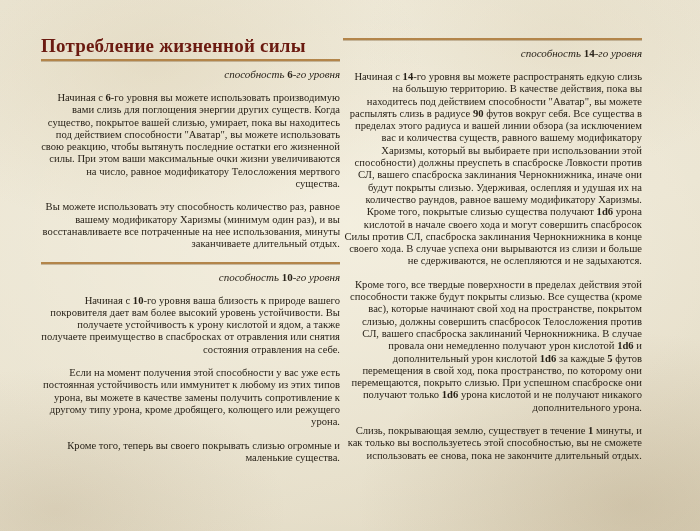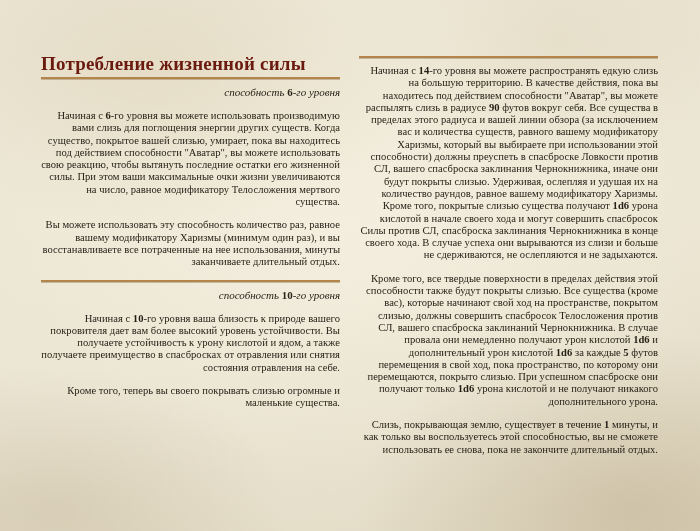--- a/index.html
+++ b/index.html
@@ -25,22 +25,22 @@
       radial-gradient(40% 35% at 80% 8%, rgba(210,195,160,0.22), rgba(210,195,160,0) 70%),
       radial-gradient(60% 50% at 90% 95%, rgba(140,115,75,0.22), rgba(140,115,75,0) 65%),
       radial-gradient(55% 45% at 8% 96%, rgba(140,115,75,0.16), rgba(140,115,75,0) 60%),
       radial-gradient(120% 100% at 50% 42%, rgba(255,252,240,0.5), rgba(255,252,240,0) 75%),
       linear-gradient(160deg, #eae4d2 0%, #e7e0cc 55%, #ded5bd 100%);
     background-color: var(--page-bg);
   }
 
   .columns {
     display: flex;
-    gap: 19px;
-    padding: 53px 40px 0 41px;
+    gap: 3px;
+    padding: 35px 40px 0 41px;
   }
   .col { width: 299px; flex: 0 0 299px; }
 
   .section { margin: 0 0 10px 0; }
 
   .section-title {
     margin: 0;
     font-family: "Liberation Serif", serif;
     font-weight: 700;
     font-size: 19px;
@@ -91,30 +91,32 @@
           <p>Начиная с <b>6</b>-го уровня вы можете использовать производимую вами слизь для поглощения энергии других существ. Когда существо, покрытое вашей слизью, умирает, пока вы находитесь под действием способности "Аватар", вы можете использовать свою реакцию, чтобы вытянуть последние остатки его жизненной силы. При этом ваши максимальные очки жизни увеличиваются на число, равное модификатору Телосложения мертвого существа.</p>
           <p>Вы можете использовать эту способность количество раз, равное вашему модификатору Харизмы (минимум один раз), и вы восстанавливаете все потраченные на нее использования, минуты заканчиваете длительный отдых.</p>
         </div>
       </div>
 
       <div class="section">
         <div class="rule"></div>
         <div class="section-subtitle">способность <b>10</b>-го уровня</div>
         <div class="body-text">
           <p>Начиная с <b>10</b>-го уровня ваша близость к природе вашего покровителя дает вам более высокий уровень устойчивости. Вы получаете устойчивость к урону кислотой и ядом, а также получаете преимущество в спасбросках от отравления или снятия состояния отравления на себе.</p>
+          <p>Если на момент получения этой способности у вас уже есть постоянная устойчивость или иммунитет к любому из этих типов урона, вы можете в качестве замены получить сопротивление к другому типу урона, кроме дробящего, колющего или режущего урона.</p>
           <p>Кроме того, теперь вы своего покрывать слизью огромные и маленькие существа.</p>
         </div>
       </div>
 
     </div>
 
     <div class="col">
 
       <div class="section">
         <div class="rule"></div>
+        <div class="section-subtitle">способность <b>14</b>-го уровня</div>
         <div class="body-text">
           <p>Начиная с <b>14</b>-го уровня вы можете распространять едкую слизь на большую территорию. В качестве действия, пока вы находитесь под действием способности "Аватар", вы можете распылять слизь в радиусе <b>90</b> футов вокруг себя. Все существа в пределах этого радиуса и вашей линии обзора (за исключением вас и количества существ, равного вашему модификатору Харизмы, который вы выбираете при использовании этой способности) должны преуспеть в спасброске Ловкости против СЛ, вашего спасброска заклинания Чернокнижника, иначе они будут покрыты слизью. Удерживая, ослепляя и удушая их на количество раундов, равное вашему модификатору Харизмы. Кроме того, покрытые слизью существа получают <b>1d6</b> урона кислотой в начале своего хода и могут совершить спасбросок Силы против СЛ, спасброска заклинания Чернокнижника в конце своего хода. В случае успеха они вырываются из слизи и больше не сдерживаются, не ослепляются и не задыхаются.</p>
           <p>Кроме того, все твердые поверхности в пределах действия этой способности также будут покрыты слизью. Все существа (кроме вас), которые начинают свой ход на пространстве, покрытом слизью, должны совершить спасбросок Телосложения против СЛ, вашего спасброска заклинаний Чернокнижника. В случае провала они немедленно получают урон кислотой <b>1d6</b> и дополнительный урон кислотой <b>1d6</b> за каждые <b>5</b> футов перемещения в свой ход, пока пространство, по которому они перемещаются, покрыто слизью. При успешном спасброске они получают только <b>1d6</b> урона кислотой и не получают никакого дополнительного урона.</p>
           <p>Слизь, покрывающая землю, существует в течение <b>1</b> минуты, и как только вы воспользуетесь этой способностью, вы не сможете использовать ее снова, пока не закончите длительный отдых.</p>
         </div>
       </div>
 
     </div>
 
   </div>

